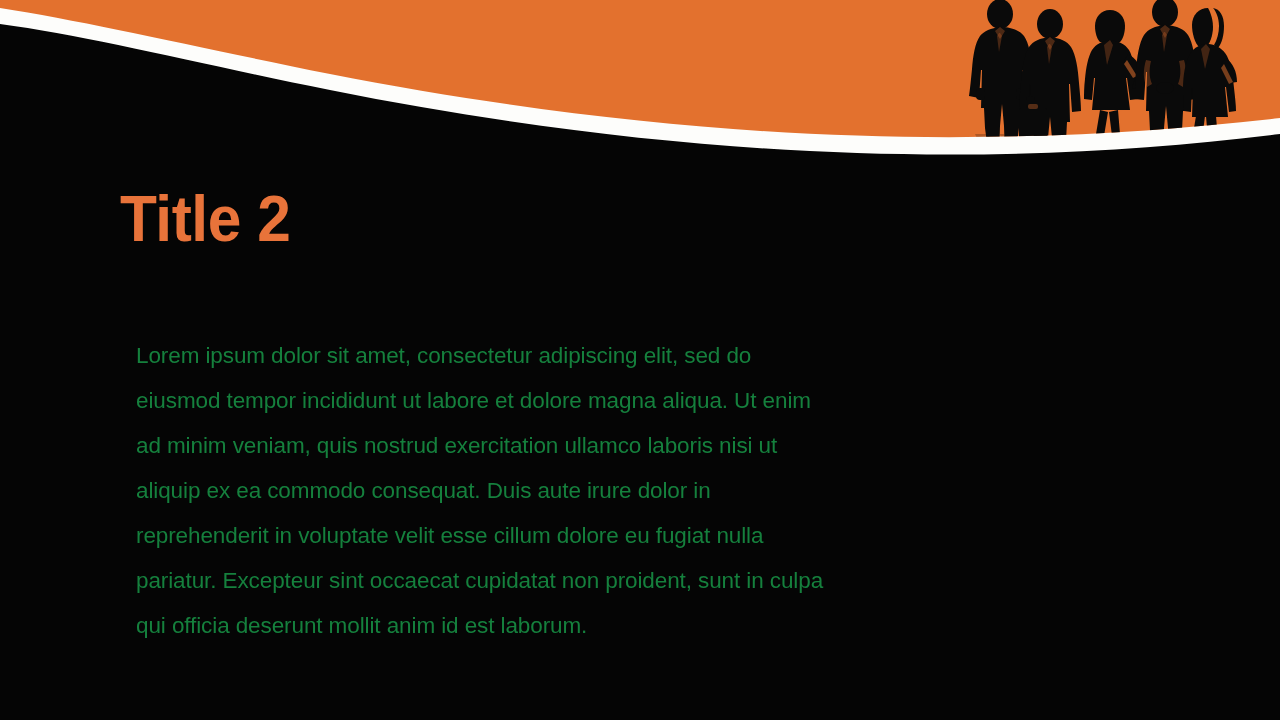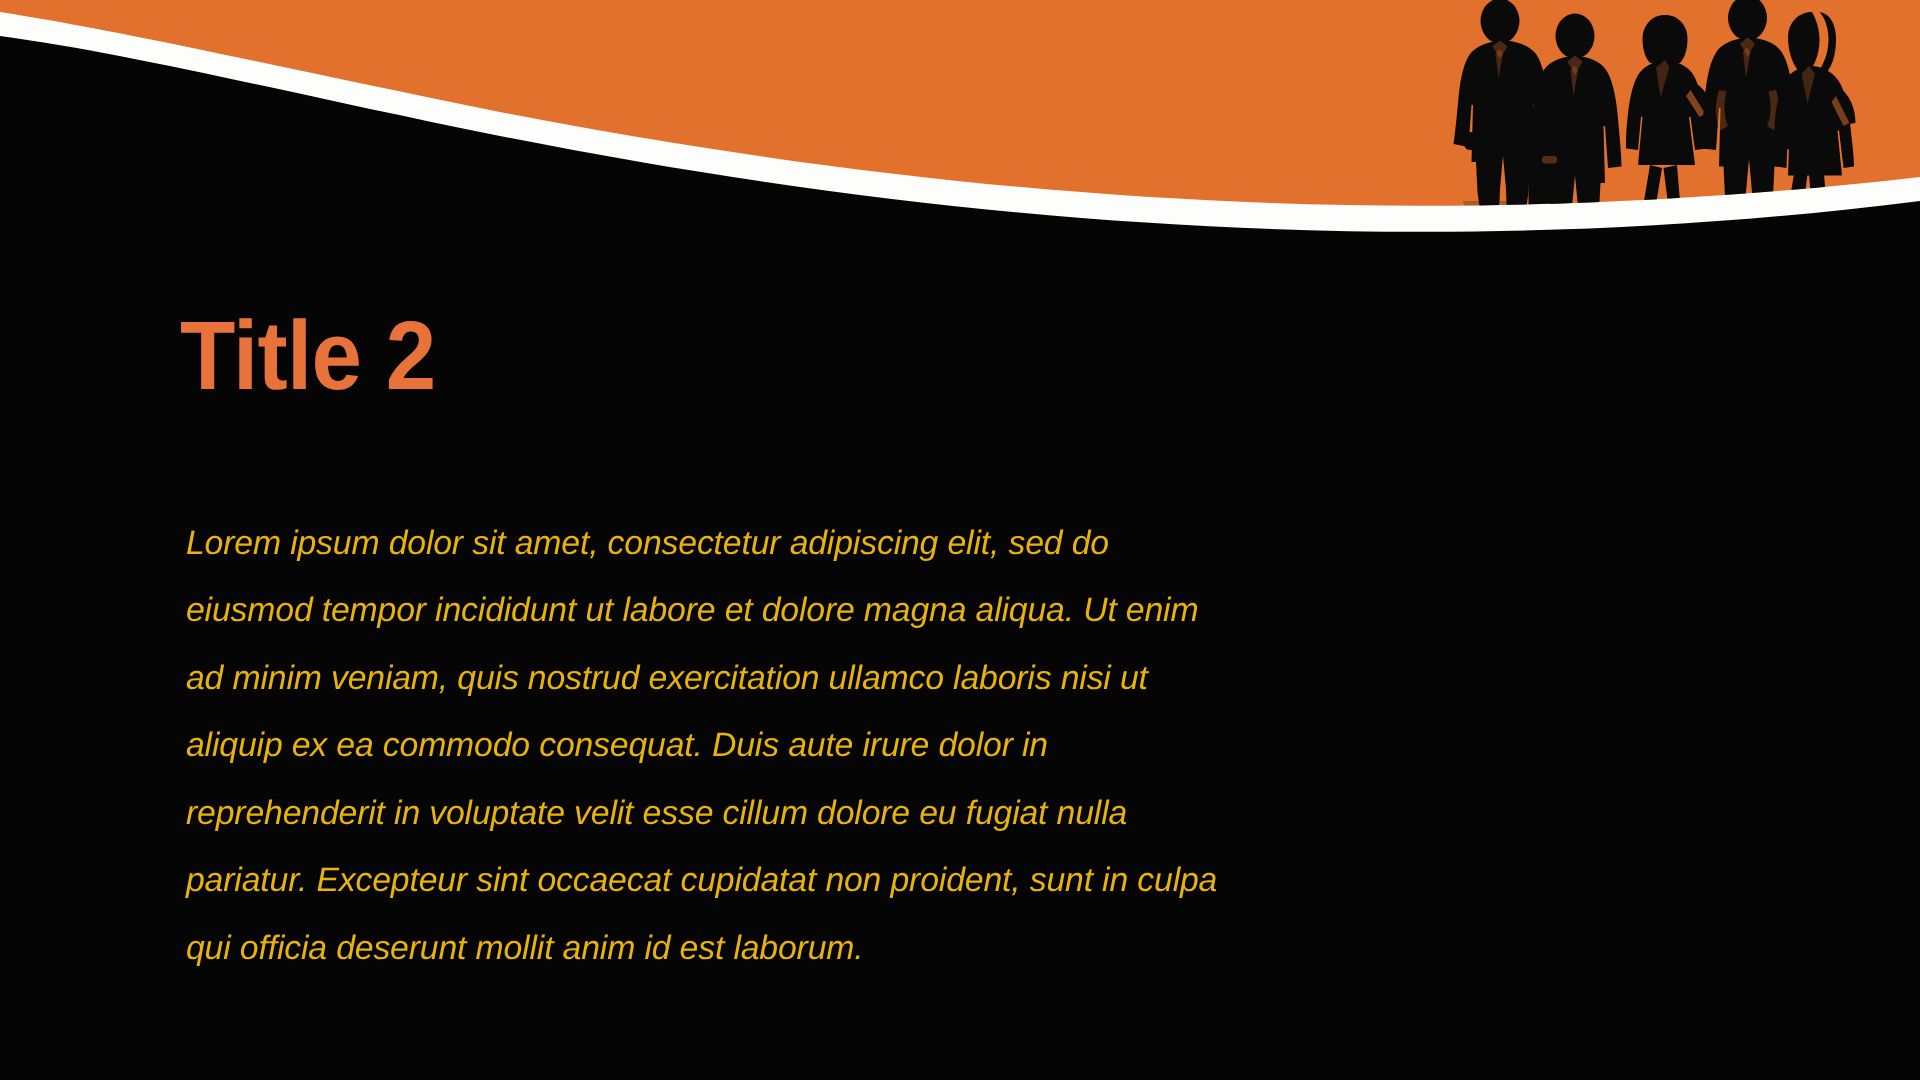--- a/index.html
+++ b/index.html
@@ -26,48 +26,47 @@
     overflow: hidden;
   }
   #header-art svg {
     display: block;
   }
 
   
   #content {
     position: absolute;
     left: 120px;
-    top: 204px;
+    top: 186px;
     width: 760px;
   }
 
   #slide-title {
     margin: 0;
     font-family: "Liberation Sans", sans-serif;
     font-size: 65px;
     font-weight: bold;
     line-height: 1.0;
     letter-spacing: -0.5px;
     color: #e8733a;
     transform: scaleX(0.93);
     transform-origin: left center;
     white-space: nowrap;
   }
 
   #body-text {
-    margin: 4px;
+    margin: 16px;
     padding-top: 66px;
     width: 700px;
     font-family: "Liberation Sans", sans-serif;
     font-size: 22.5px;
     line-height: 45px;
-    color: #eab308;
+    color: #15803d;
     text-align: left;
     letter-spacing: -0.1px;
-    font-style: italic;
   }
 </style>
 </head>
 <body>
 
 <div id="slide">
 
   <div id="header-art">
     <svg width="1280" height="180" viewBox="0 0 1280 180" xmlns="http://www.w3.org/2000/svg">
       <defs>

